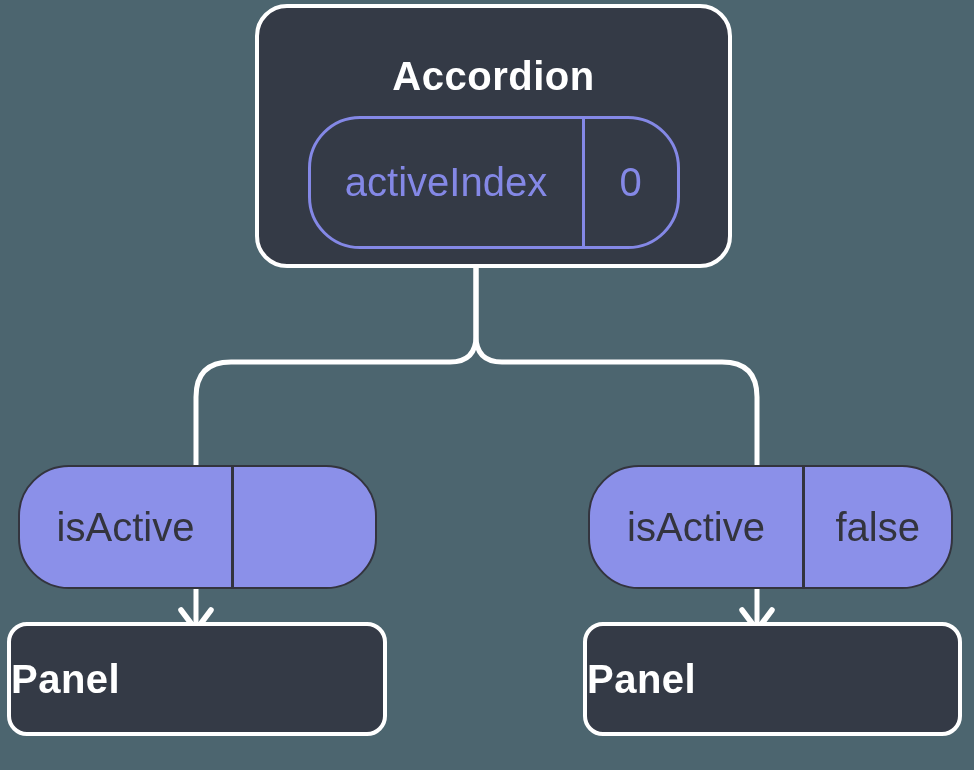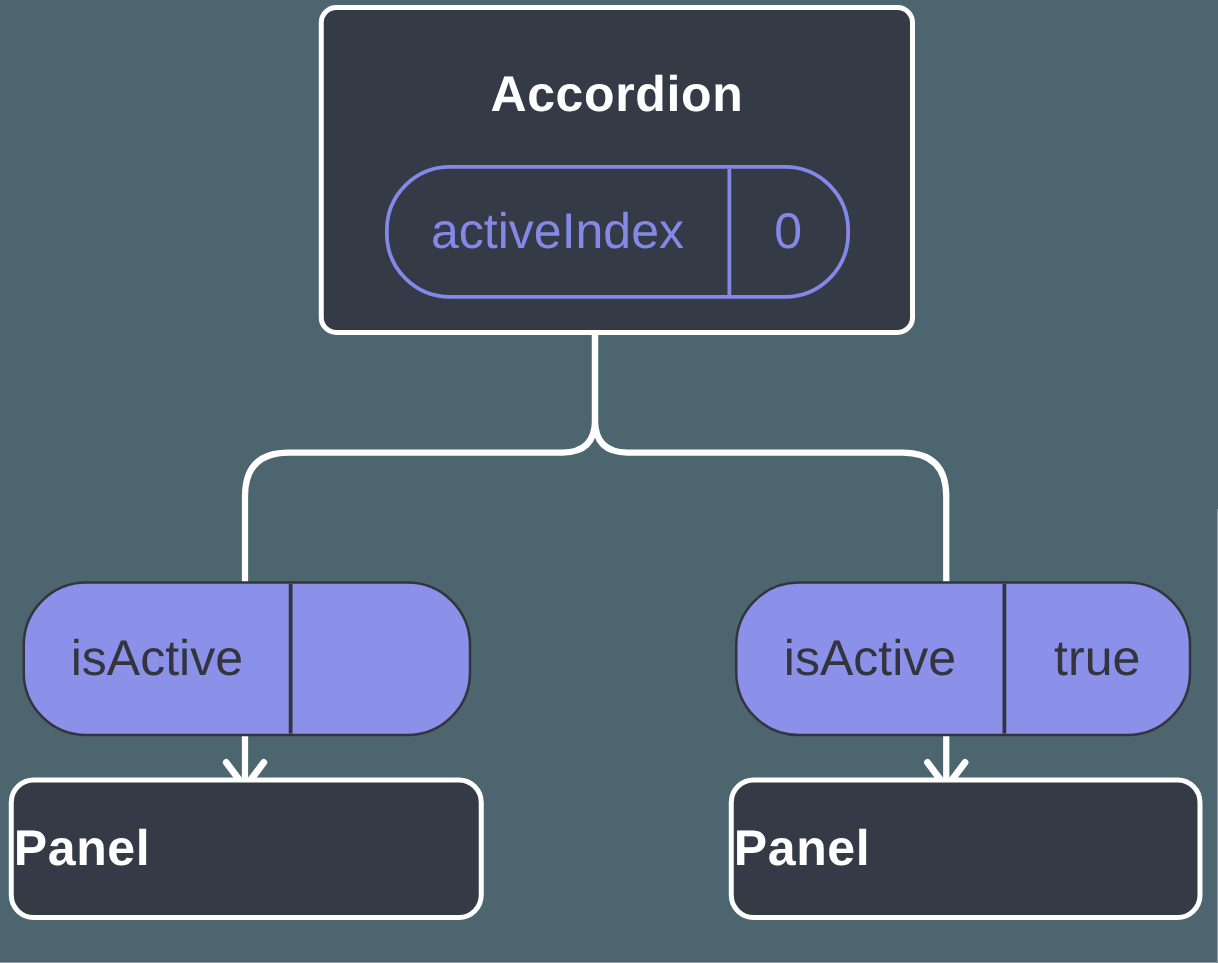--- a/index.html
+++ b/index.html
@@ -34,21 +34,21 @@
     position: absolute;
     box-sizing: border-box;
     background: var(--node-fill, #343A46);
     border: 4px solid var(--node-border, #FFFFFF);
   }
   .node.root {
     left: 255px;
     top: 4px;
     width: 477px;
     height: 264px;
-    border-radius: 14px;
+    border-radius: 32px;
     display: flex;
     flex-direction: column;
     align-items: center;
     padding-top: 44px;
   }
   .node-title {
     font-size: 40px;
     line-height: 48px;
     font-weight: 600;
     color: var(--title-text, #FFFFFF);
@@ -60,23 +60,23 @@
     align-items: stretch;
     overflow: hidden;
   }
   .pill .cell {
     display: flex;
     align-items: center;
     justify-content: center;
     font-size: 40px;
   }
   .pill.outline {
-    margin-top: 32px;
+    margin-top: 16px;
     width: 372px;
-    height: 107px;
+    height: 133px;
     border: 3px solid var(--state-accent, #8488E6);
     border-radius: 52px;
     color: var(--state-accent, #8488E6);
   }
   .pill.outline .divider {
     width: 3px;
     background: var(--state-accent, #8488E6);
   }
   .pill.outline .cell.label { flex: 1; }
   .pill.outline .cell.value { width: 92px; }
@@ -130,21 +130,21 @@
   </div>
 
   <div class="pill solid left">
     <span class="cell label">isActive</span>
     <span class="divider"></span>
   </div>
 
   <div class="pill solid right">
     <span class="cell label">isActive</span>
     <span class="divider"></span>
-    <span class="cell value">true</span>
+    <span class="cell value">false</span>
   </div>
 
   <div class="node panel left">
     <div class="node-title">Panel</div>
   </div>
 
   <div class="node panel right">
     <div class="node-title">Panel</div>
   </div>
 

